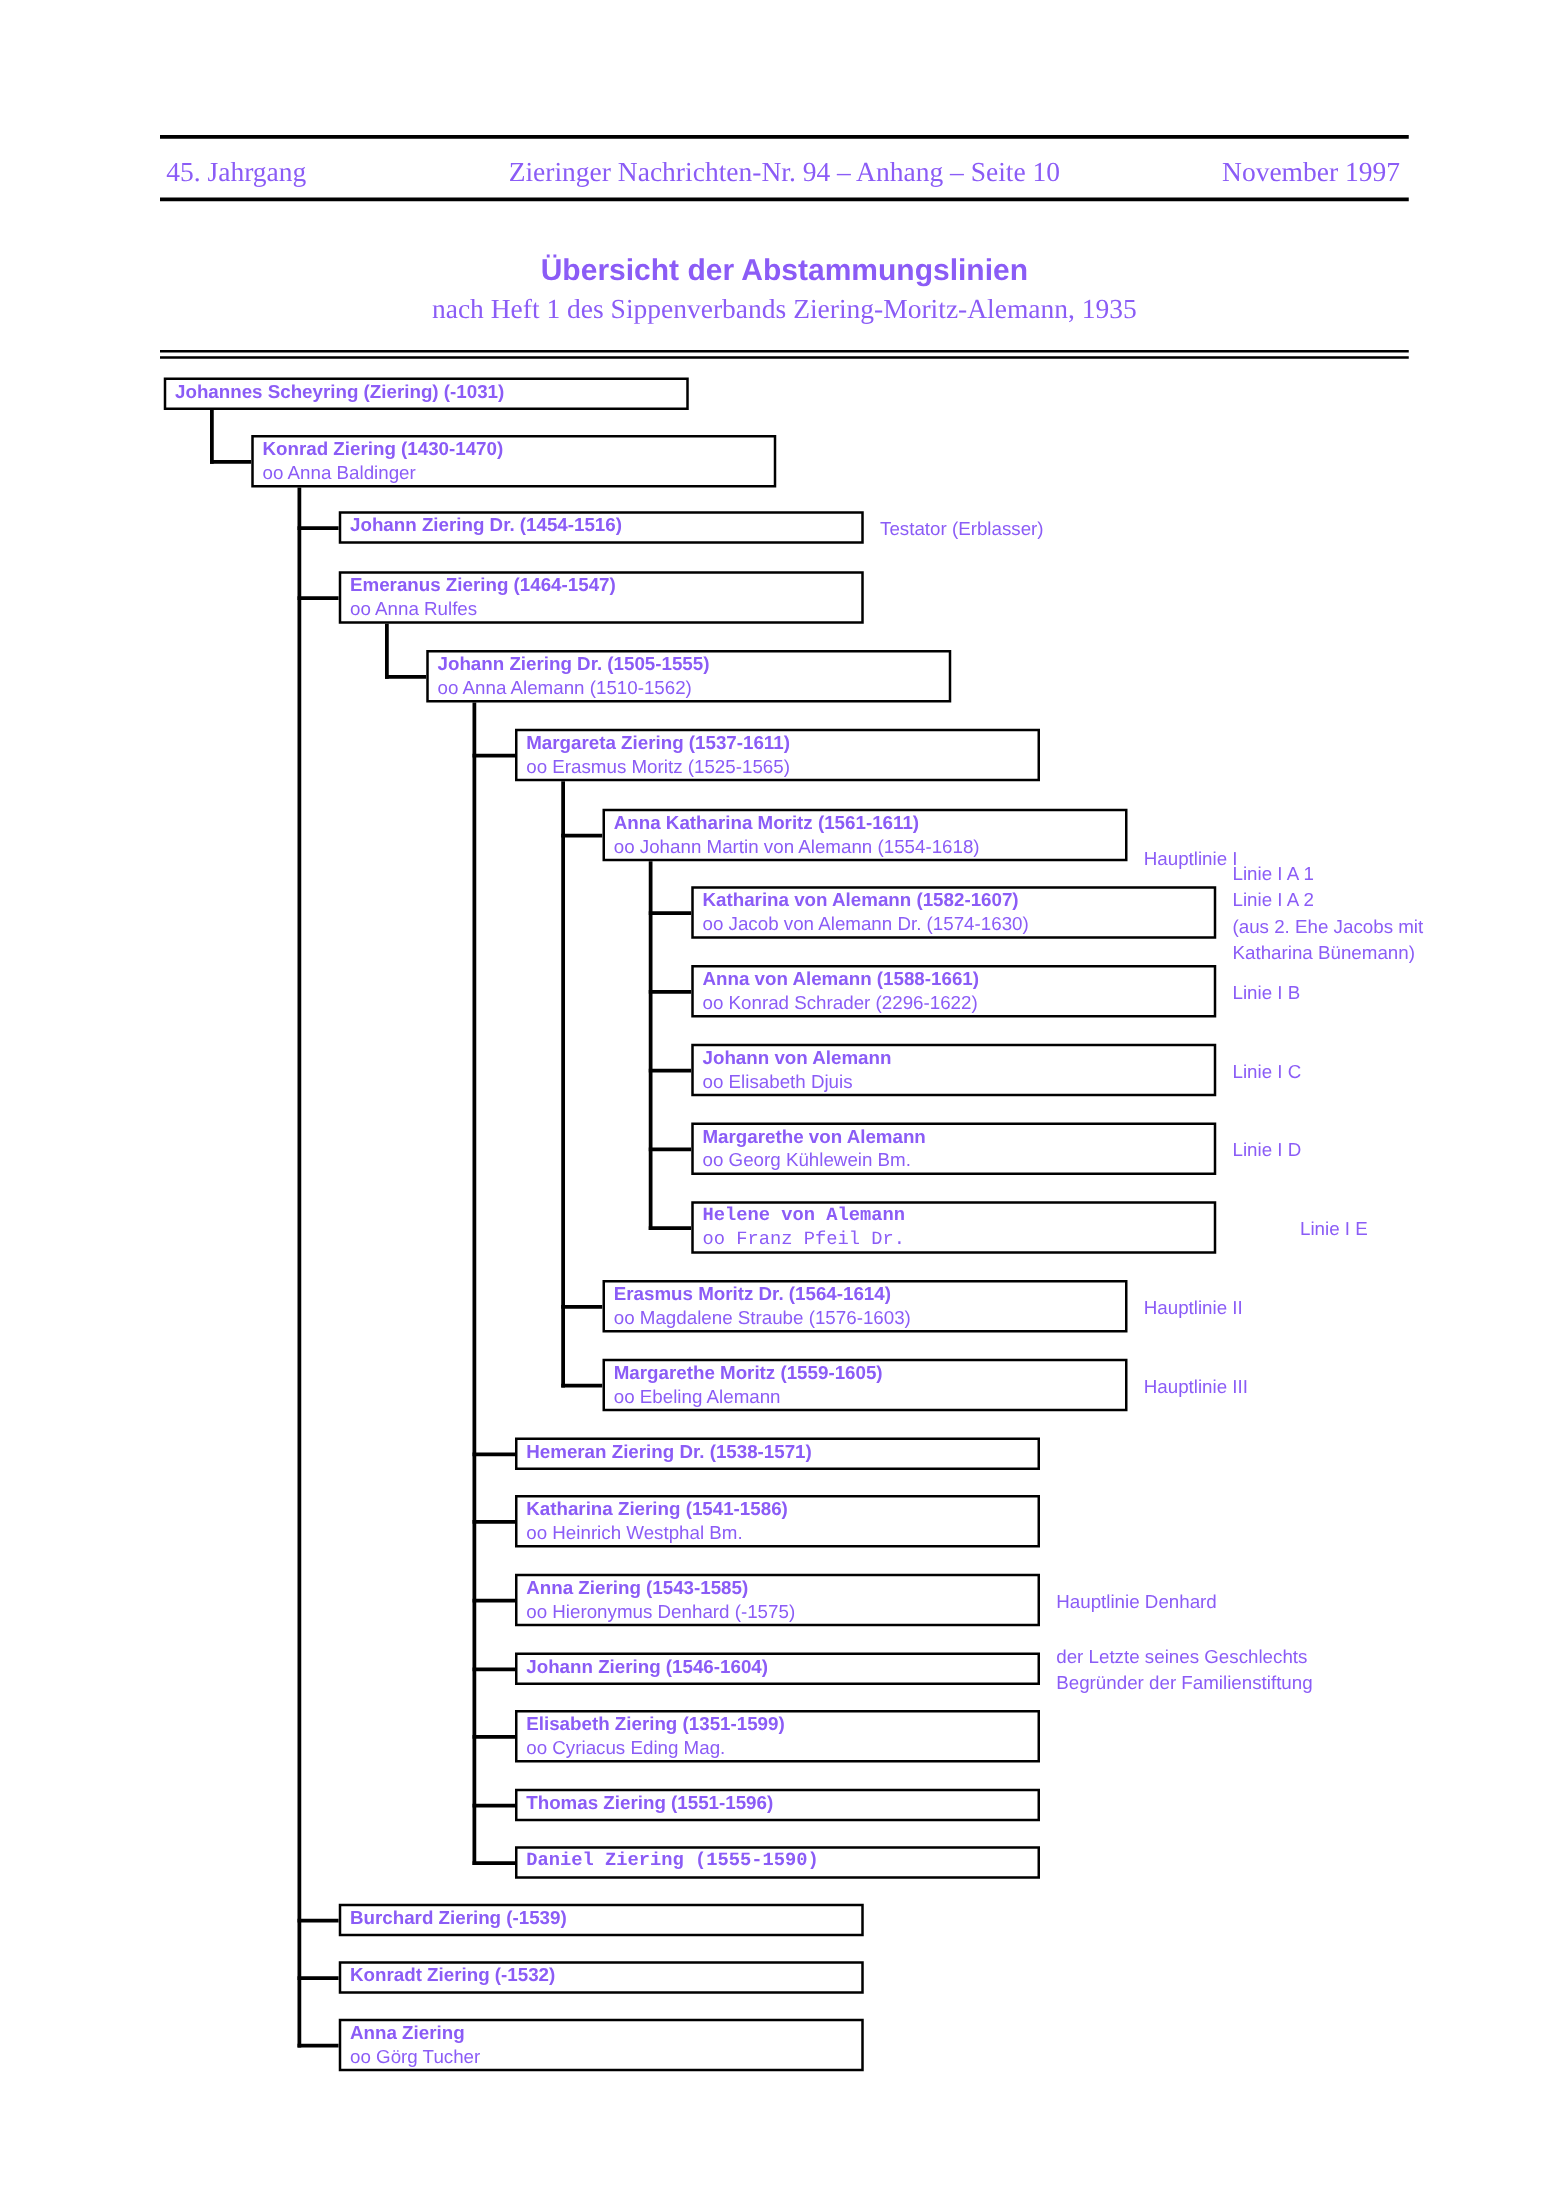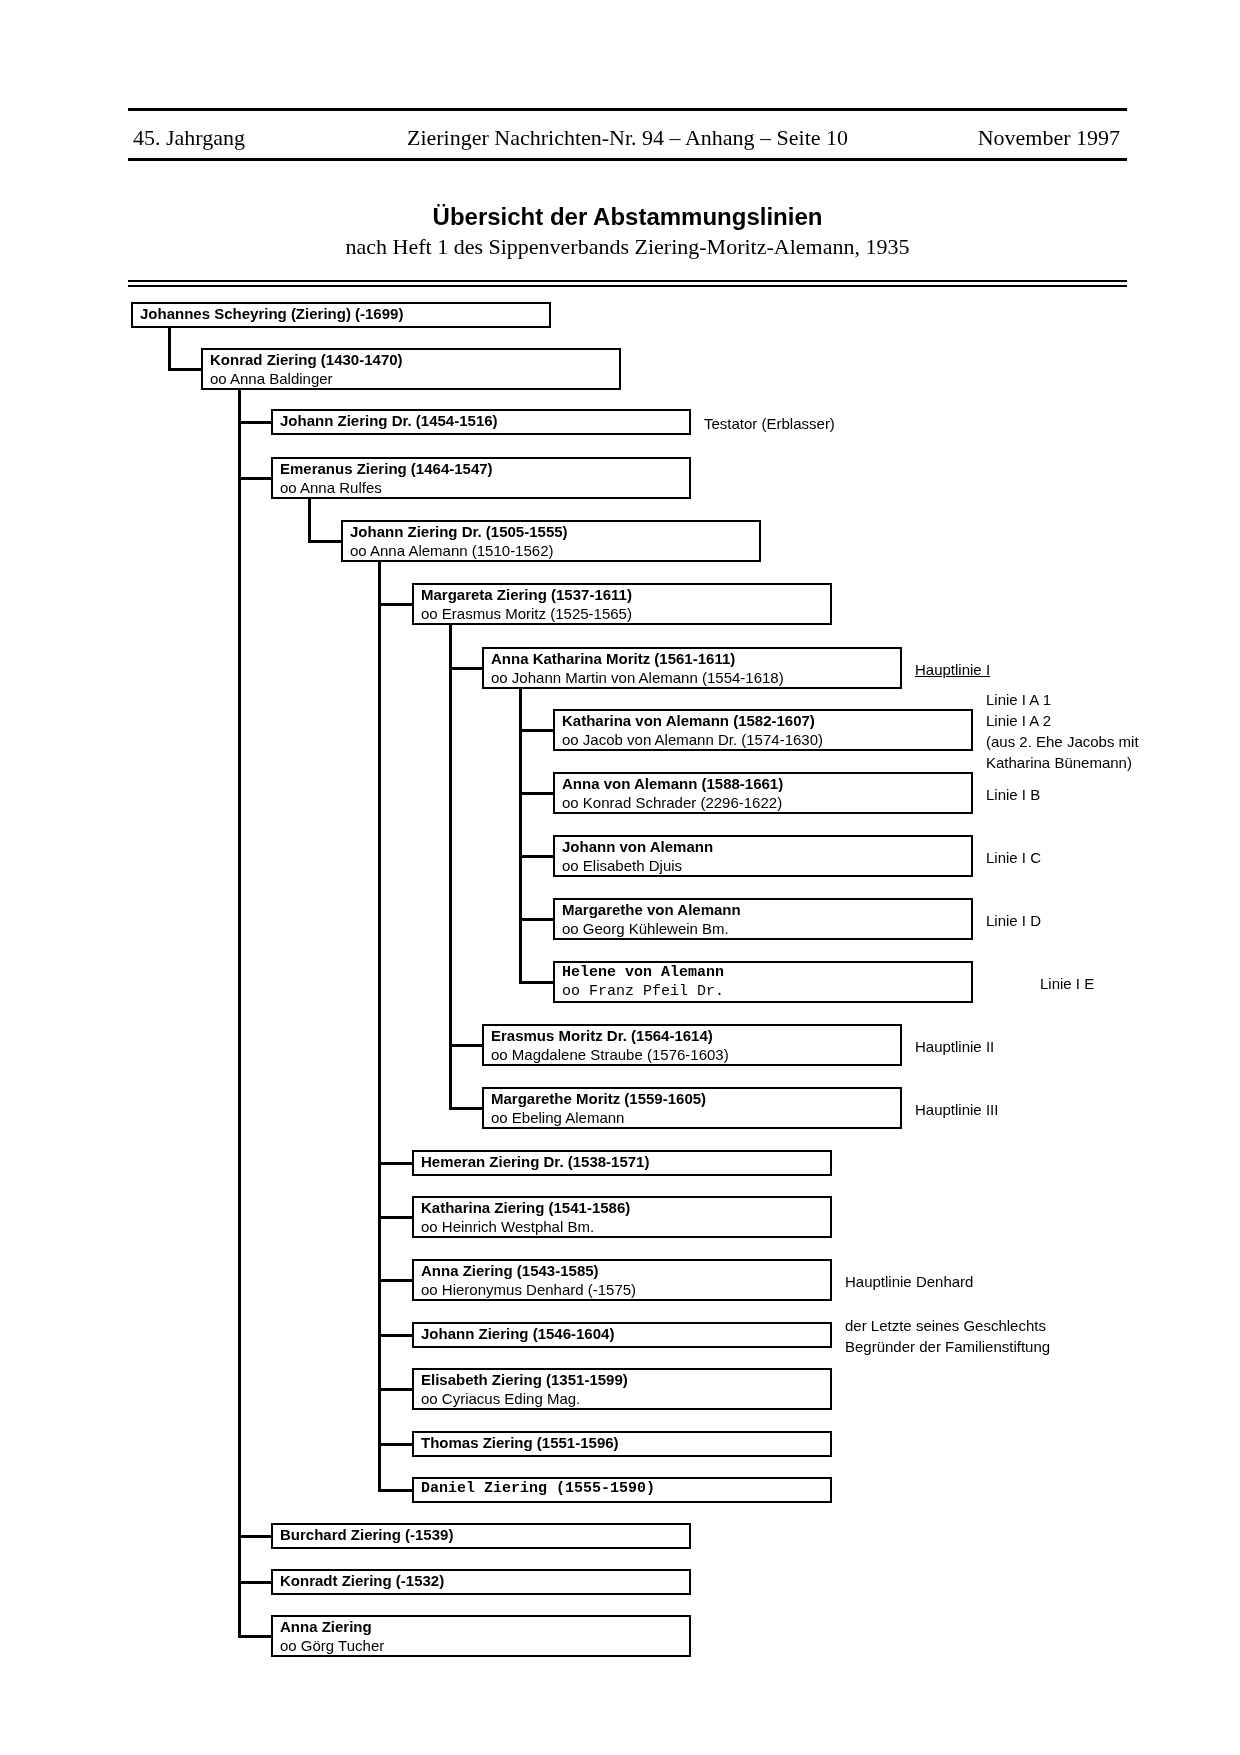--- a/index.html
+++ b/index.html
@@ -1,17 +1,17 @@
 <!DOCTYPE html>
 <html><head>
 <meta charset="utf-8">
 <style>
   html,body{margin:0;padding:0;background:#fff;}
   #page{position:relative;width:1240px;height:1755px;background:#ffffff;
-        font-family:"Liberation Sans",sans-serif;color:#000000;overflow:hidden;}
+        font-family:"Liberation Sans",sans-serif;color:#8b5cf6;overflow:hidden;}
   
   #hwrap{position:absolute;left:128px;top:0;width:999px;height:300px;}
   .rule{position:absolute;left:0;width:999px;height:3px;background:#000;}
   #rule-top{top:108px;}
   #rule-mid{top:158px;}
   #header-row{position:absolute;left:0;top:124px;width:999px;height:28px;
               font-family:"Liberation Serif",serif;font-size:22px;line-height:28px;}
   #header-left{position:absolute;left:5px;top:0;white-space:nowrap;}
   #header-center{position:absolute;left:0;top:0;width:100%;text-align:center;white-space:nowrap;}
   #header-right{position:absolute;right:7px;top:0;white-space:nowrap;}
@@ -73,21 +73,21 @@
       <div class="hline" style="left: 449px; top: 667px; width: 33px;"></div>
       <div class="hline" style="left: 449px; top: 1044px; width: 33px;"></div>
       <div class="hline" style="left: 449px; top: 1107px; width: 33px;"></div>
       <div class="vline" style="left: 519px; top: 688px; height: 296px;"></div>
       <div class="hline" style="left: 519px; top: 729px; width: 34px;"></div>
       <div class="hline" style="left: 519px; top: 792px; width: 34px;"></div>
       <div class="hline" style="left: 519px; top: 855px; width: 34px;"></div>
       <div class="hline" style="left: 519px; top: 918px; width: 34px;"></div>
       <div class="hline" style="left: 519px; top: 981px; width: 34px;"></div>
       <div class="node" style="left: 131px; top: 302px; height: 26px;">
-        <div class="l1">Johannes Scheyring (Ziering) (-1699)</div>
+        <div class="l1">Johannes Scheyring (Ziering) (-1031)</div>
       </div>
       <div class="node" style="left: 201px; top: 348px; height: 42px;">
         <div class="l1">Konrad Ziering (1430-1470)</div>
         <div class="l2">oo Anna Baldinger</div>
       </div>
       <div class="node" style="left: 271px; top: 409px; height: 26px;">
         <div class="l1">Johann Ziering Dr. (1454-1516)</div>
       </div>
       <div class="side-label" style="left: 704px; top: 413px;">
         <div>Testator (Erblasser)</div>
@@ -101,21 +101,21 @@
         <div class="l2">oo Anna Alemann (1510-1562)</div>
       </div>
       <div class="node" style="left: 412px; top: 583px; height: 42px;">
         <div class="l1">Margareta Ziering (1537-1611)</div>
         <div class="l2">oo Erasmus Moritz (1525-1565)</div>
       </div>
       <div class="node" style="left: 482px; top: 647px; height: 42px;">
         <div class="l1">Anna Katharina Moritz (1561-1611)</div>
         <div class="l2">oo Johann Martin von Alemann (1554-1618)</div>
       </div>
-      <div class="side-label" style="left: 915px; top: 659px; text-decoration: underline;">
+      <div class="side-label" style="left: 915px; top: 677px;">
         <div>Hauptlinie I</div>
       </div>
       <div class="node" style="left: 553px; top: 709px; height: 42px;">
         <div class="l1">Katharina von Alemann (1582-1607)</div>
         <div class="l2">oo Jacob von Alemann Dr. (1574-1630)</div>
       </div>
       <div class="side-label" style="left: 986px; top: 689px;">
         <div>Linie I A 1</div>
         <div>Linie I A 2</div>
         <div>(aus 2. Ehe Jacobs mit</div>

